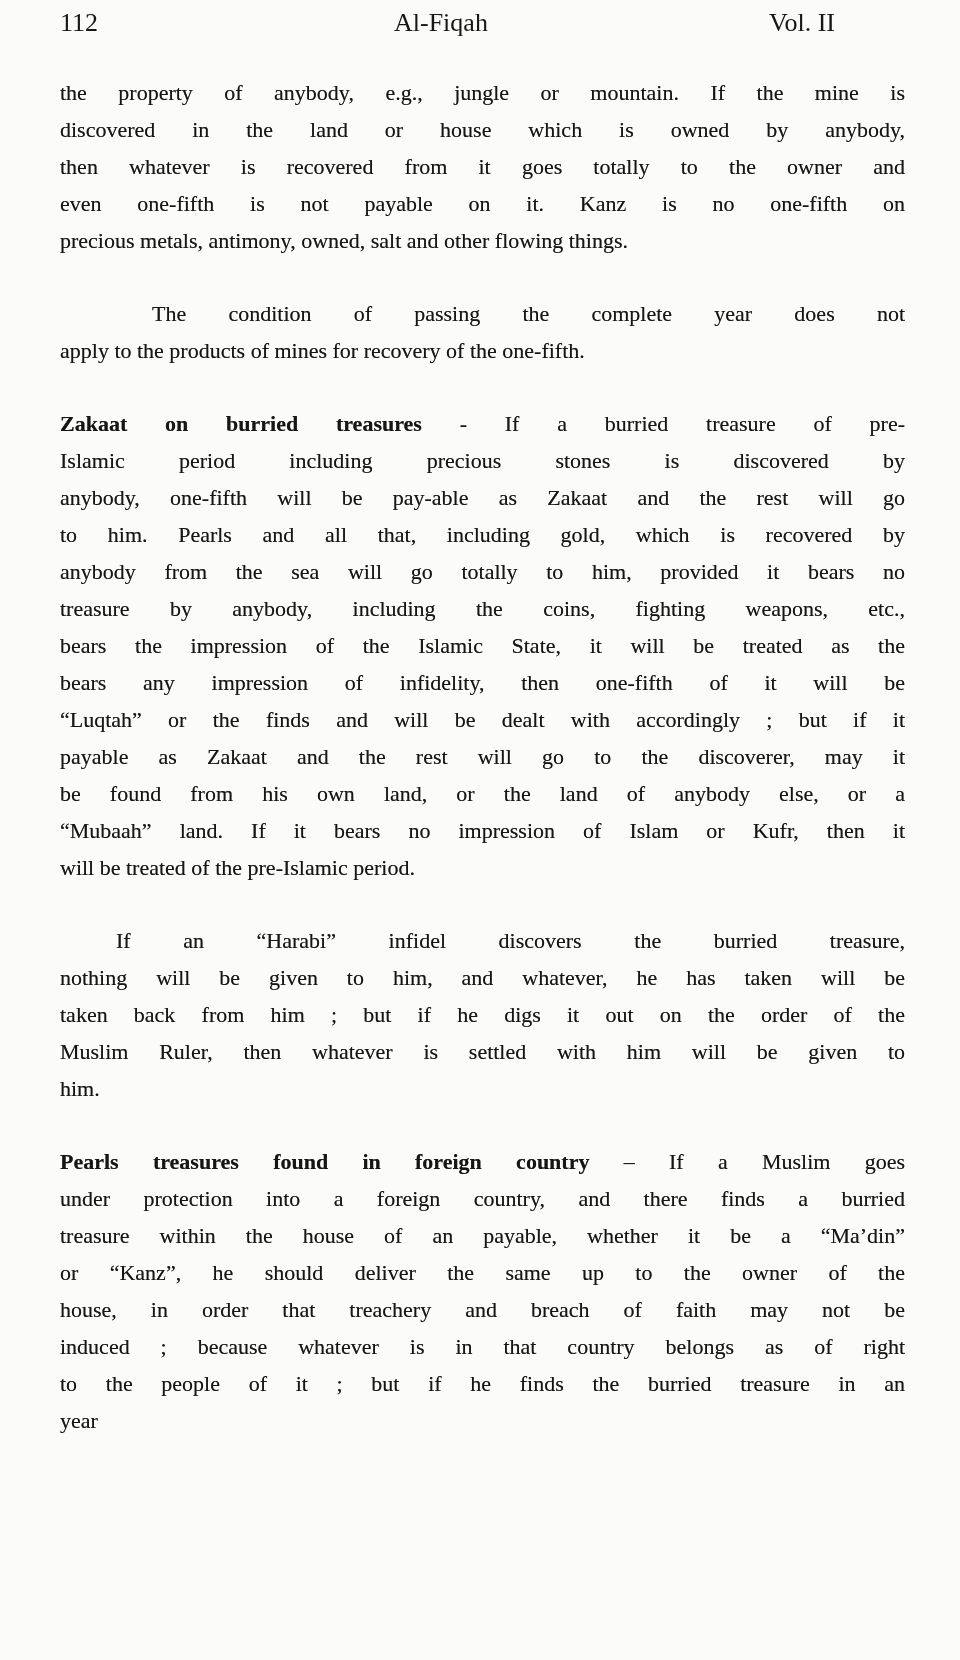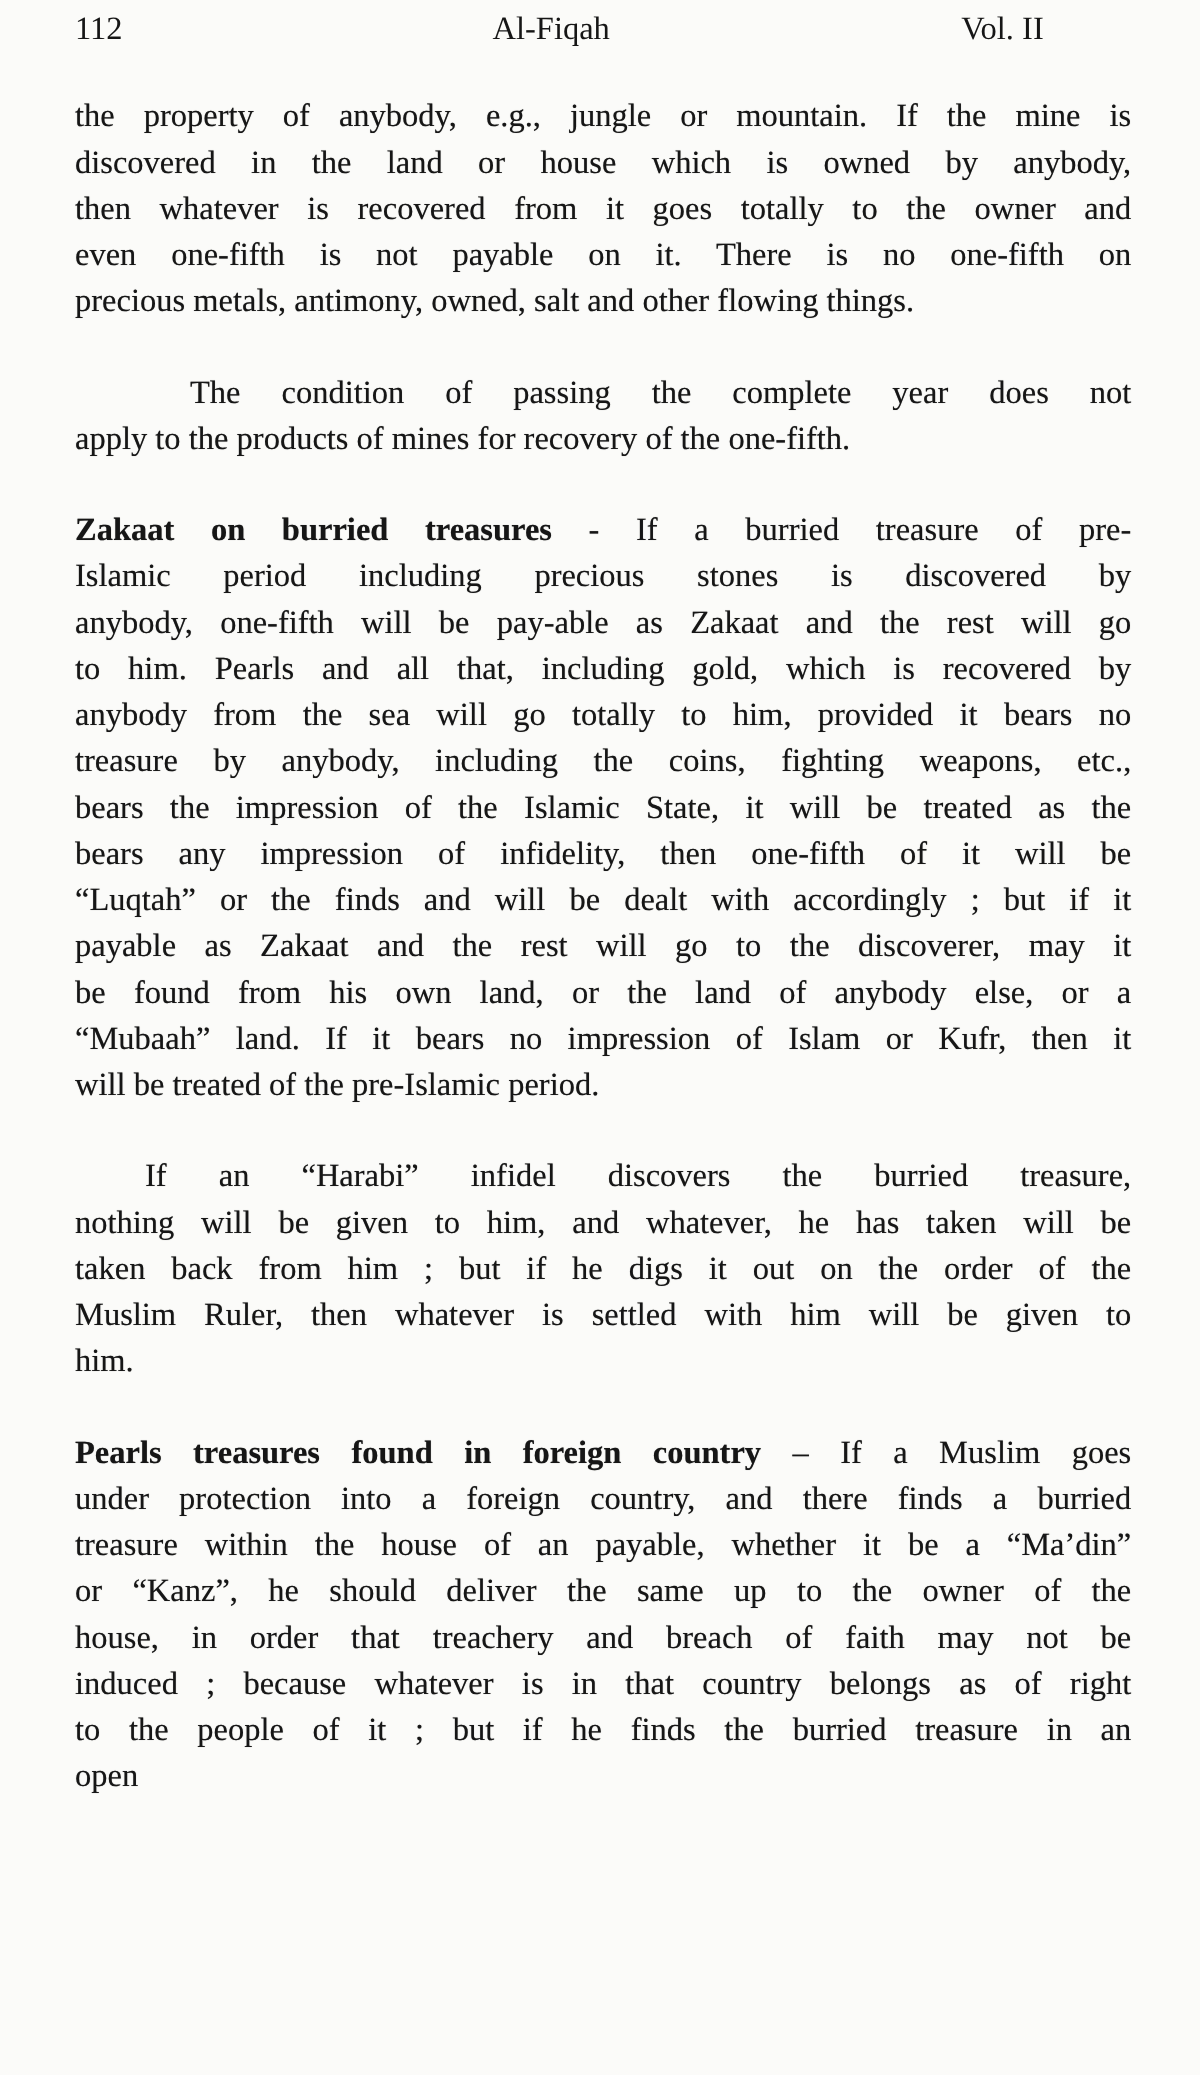--- a/index.html
+++ b/index.html
@@ -16,21 +16,21 @@
     position: absolute; top: 6px; left: 0;
     width: 960px; height: 42px;
     font-size: 26px; line-height: 34px;
   }
   .hdr-num   { position: absolute; left: 60px;  top: 0; }
   .hdr-title { position: absolute; left: 394px; top: 0; }
   .hdr-vol   { position: absolute; left: 769px; top: 0; }
   .page-body {
     position: absolute; left: 60px; top: 74px;
     width: 845px;
-    font-size: 26px; line-height: 37px;
+    font-size: 22px; line-height: 37px;
     text-shadow: 0 0 0.6px rgba(25,25,25,0.55);
   }
   .para { margin: 0 0 36px 0; }
   .ln   { text-align: justify; text-align-last: auto; white-space: normal; }
   .ln.just { text-align-last: justify; }
   .ln b { font-weight: bold; }
 </style>
 </head>
 <body style="background: rgb(251, 251, 249); color: rgb(22, 22, 22);">
 
@@ -38,21 +38,21 @@
   <div class="page-header">
     <span class="hdr-num">112</span>
     <span class="hdr-title">Al-Fiqah</span>
     <span class="hdr-vol">Vol. II</span>
   </div>
   <div class="page-body">
       <div class="para">
         <div class="ln just">the  property of anybody, e.g., jungle or mountain. If the mine is</div>
         <div class="ln just">discovered in the land or house which is owned by anybody,</div>
         <div class="ln just">then whatever is recovered from it goes totally to the owner and</div>
-        <div class="ln just">even one-fifth is not payable on it. There is no one-fifth on</div>
+        <div class="ln just">even one-fifth is not payable on it. Kanz is no one-fifth on</div>
         <div class="ln">precious metals, antimony, owned, salt and other flowing things.</div>
       </div>
       <div class="para">
         <div class="ln just" style="padding-left: 92px;">The condition of passing the complete year does not</div>
         <div class="ln">apply to the products of mines for recovery of the one-fifth.</div>
       </div>
       <div class="para">
         <div class="ln just"><b>Zakaat on burried treasures</b> - If a burried treasure of pre-</div>
         <div class="ln just">Islamic period including precious stones is discovered by</div>
         <div class="ln just">anybody, one-fifth will be pay-able as Zakaat and the rest will go</div>
@@ -75,16 +75,16 @@
         <div class="ln">him.</div>
       </div>
       <div class="para">
         <div class="ln just"><b>Pearls treasures found in foreign country</b> – If a Muslim goes</div>
         <div class="ln just">under protection into a foreign country, and there finds a burried</div>
         <div class="ln just">treasure within the house of an payable, whether it be a “Ma’din”</div>
         <div class="ln just">or “Kanz”, he should deliver the same up to the owner of the</div>
         <div class="ln just">house, in order that treachery and breach of faith may not be</div>
         <div class="ln just">induced ; because whatever is in that country belongs as of right</div>
         <div class="ln just">to the people of  it ; but  if he finds  the burried treasure  in  an</div>
-        <div class="ln">open</div>
+        <div class="ln">year</div>
       </div>
     </div>
 </div>
 
 </body></html>

